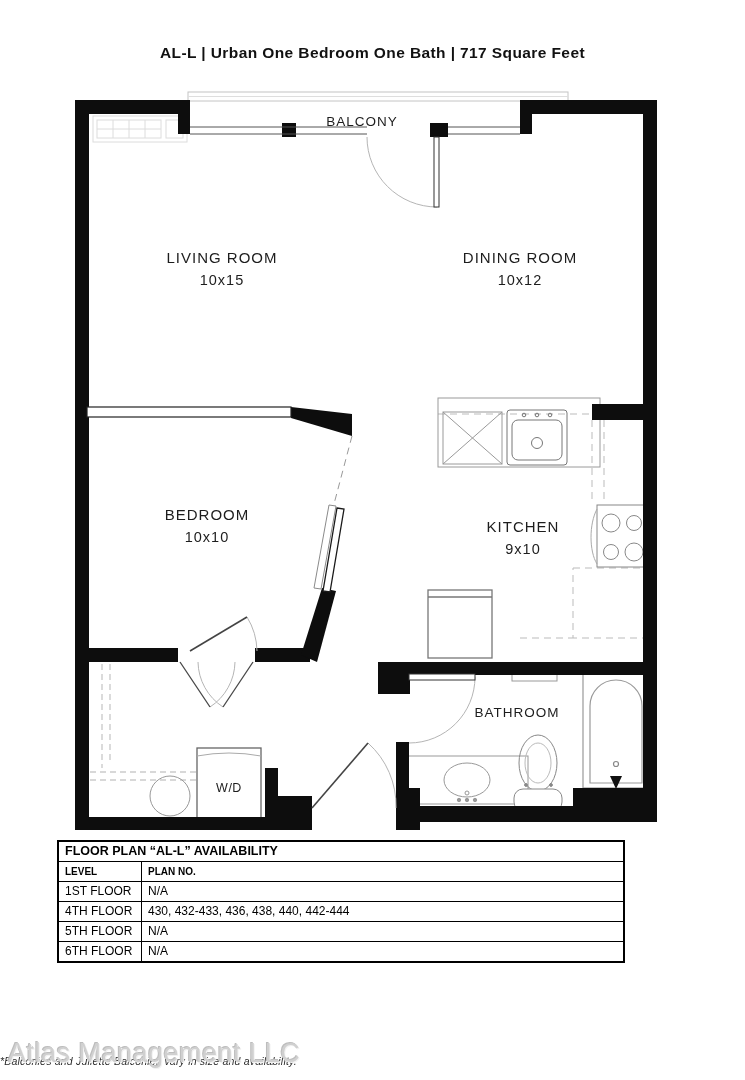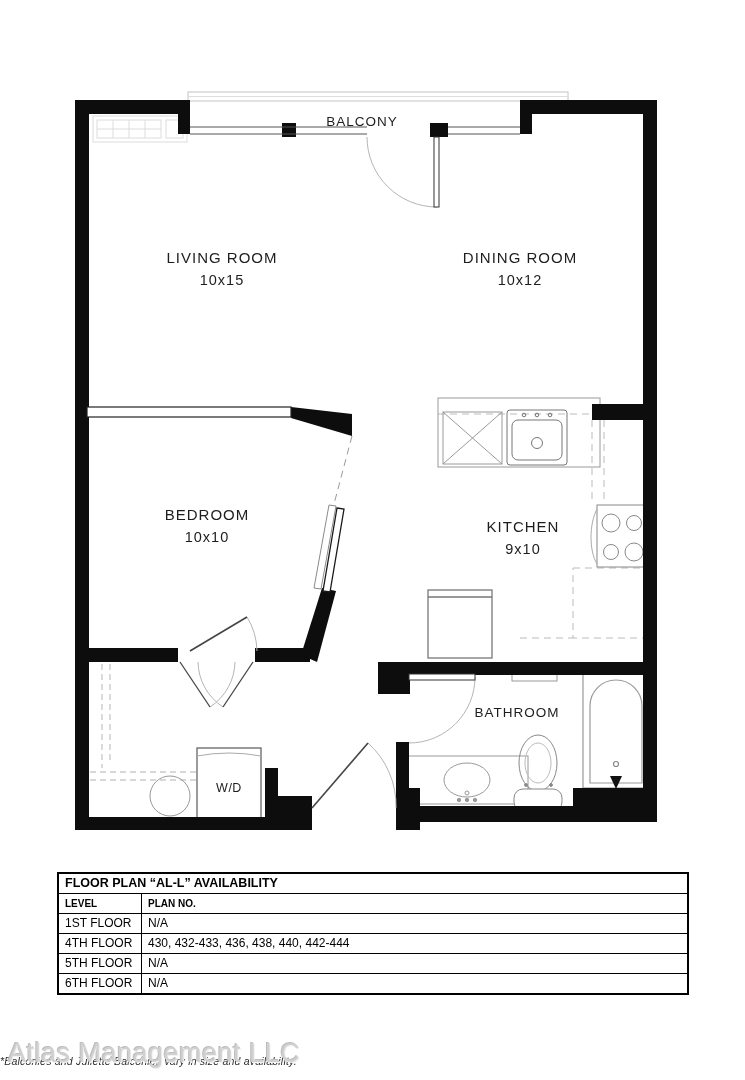--- a/index.html
+++ b/index.html
@@ -6,39 +6,40 @@
   .page{position:relative;width:745px;height:1080px;background:#fff;overflow:hidden;
         font-family:"Liberation Sans", sans-serif;}
   .plan-title{position:absolute;top:44px;left:0;width:745px;text-align:center;
         font-size:15.5px;font-weight:bold;letter-spacing:.4px;color:#111;}
   svg text{font-family:"Liberation Sans", sans-serif;fill:#1d1d1d;letter-spacing:1px;}
   .room-lbl{font-size:15px;}
   .room-dim{font-size:14.5px;}
   .sm-lbl{font-size:13.5px;}
   .wd-lbl{font-size:12.5px;letter-spacing:.5px;}
 
-  .avail{position:absolute;left:57px;top:872px;width:632px;border-collapse:collapse;
+  .avail{position:absolute;left:57px;top:840px;width:568px;border-collapse:collapse;
         font-size:12px;color:#000;}
   .avail td{border:1px solid #000;padding:2px 6px 2px 6px;height:15px;line-height:13px;
         white-space:nowrap;}
   .avail .t-title td{font-weight:bold;font-size:12.5px;}
   .avail .t-head td{font-weight:bold;font-size:10px;}
   .avail td.c1{width:70px;}
   .avail{border:2px solid #000;}
 
   .footnote{position:absolute;top:1033px;left:0;width:627px;text-align:left;
         font-style:italic;font-size:10.5px;color:#2b2b2b;letter-spacing:.2px;margin-top:22px;}
   .watermark{position:absolute;top:1038px;left:8px;font-size:27px;color:#d0d0d0;
         letter-spacing:.5px;text-shadow:1px 1px 0 #f2f2f2,-1px -1px 0 #bdbdbd;}
 </style>
 </head>
 <body>
 
 <div class="page">
 
+  <div class="plan-title">AL-L | Urban One Bedroom One Bath | 717  Square Feet</div>
 
   <svg viewBox="0 85 745 760" width="745" height="760" style="position:absolute;top:85px;left:0;">
 
     <g stroke="#c4c4c4" fill="none">
       <rect x="188" y="92" width="380" height="9"></rect>
       <line x1="188" y1="96.5" x2="568" y2="96.5" stroke="#dedede"></line>
     </g>
     <g stroke="#dcdcdc" fill="none">
       <rect x="93" y="116" width="94" height="26"></rect>
       <rect x="97" y="120" width="64" height="18"></rect>

